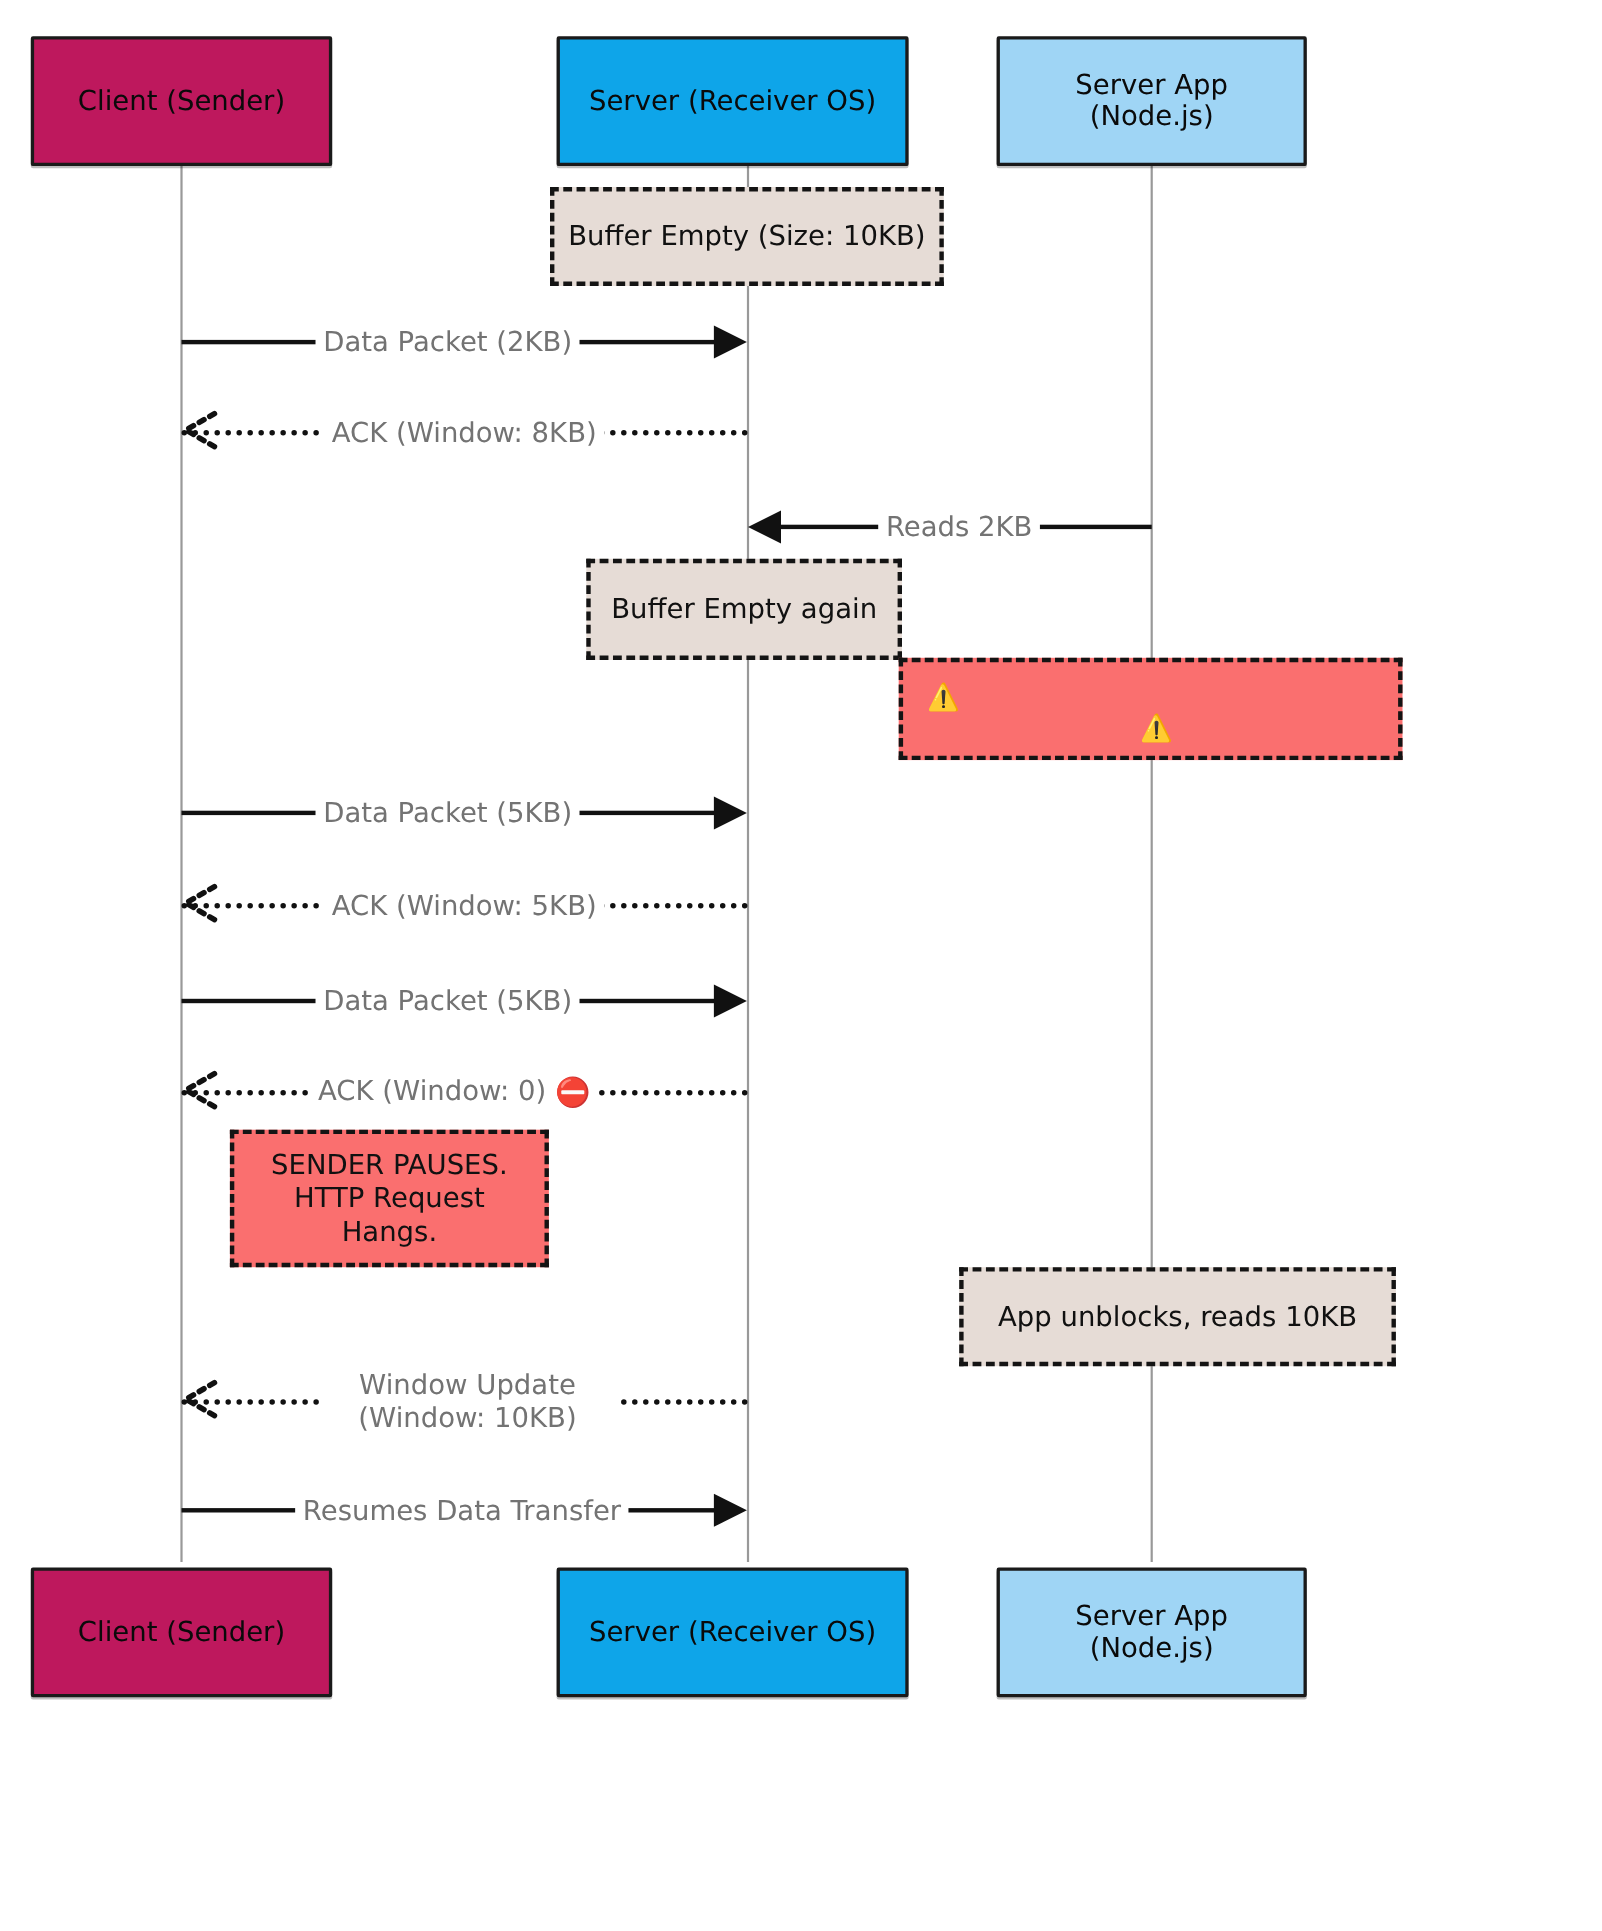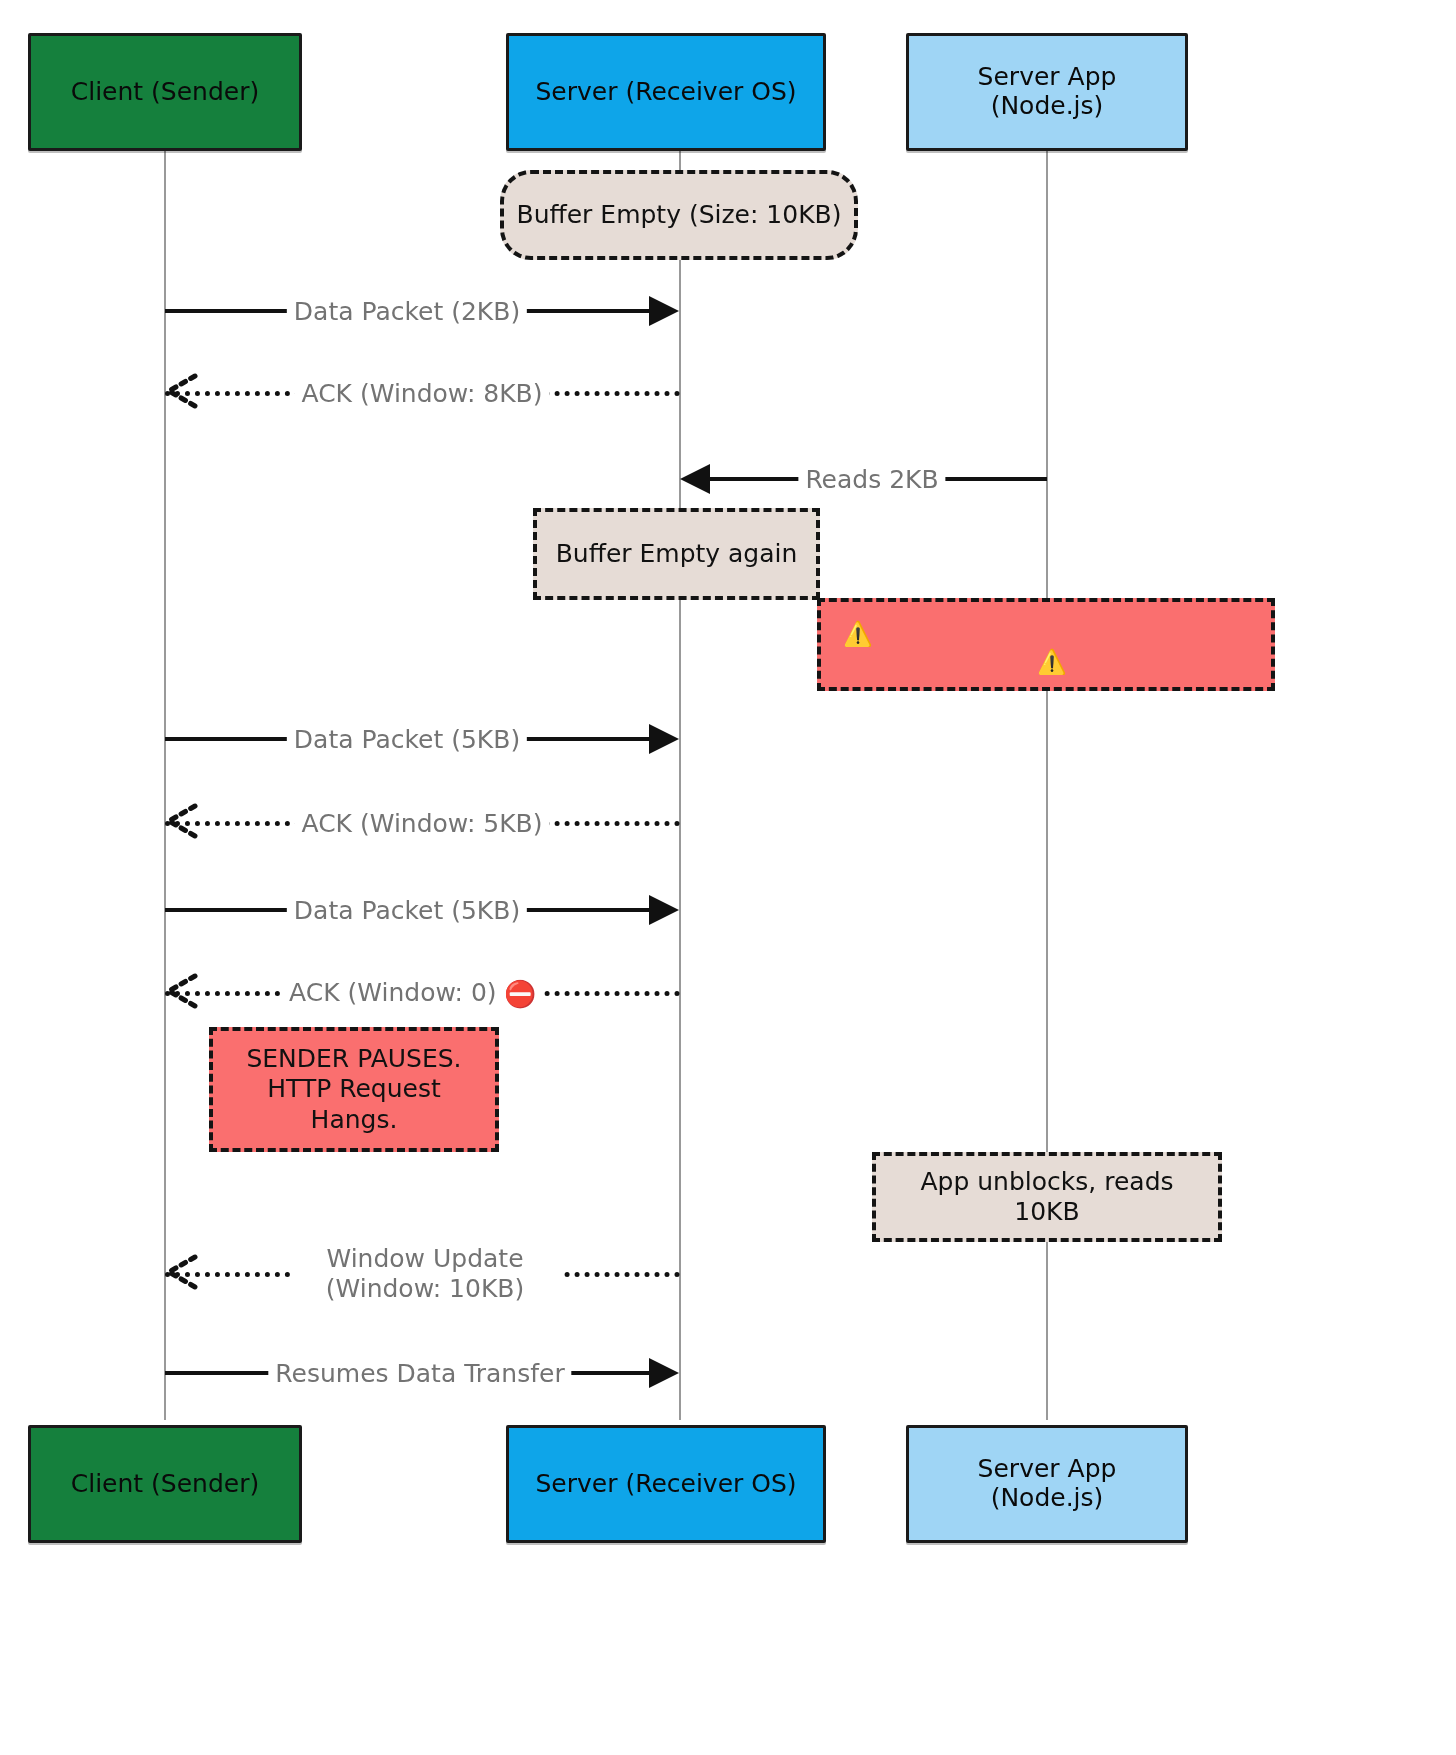--- a/index.html
+++ b/index.html
@@ -10,21 +10,21 @@
   #canvas { position:absolute; left:0; top:0; width:1456px; height:1755px; }
 
   .lifeline { position:absolute; width:2px; background:#999999; }
 
   .actor-box {
     position:absolute; border:3px solid #1a1a1a; border-radius:2px;
     display:flex; align-items:center; justify-content:center; text-align:center;
     font-size:25px; color:#0a0a0a; line-height:1.15; padding:4px 8px;
     box-shadow: 0 2px 0 rgba(0,0,0,0.25);
   }
-  .actor-pink  { background:#15803d; }
+  .actor-pink  { background:#be185d; }
   .actor-green { background:#0ea5e9; }
   .actor-blue  { background:#9FD5F5;text-align:center; }
 
   .note {
     position:absolute; border:4px dashed #141414; background:#E6DCD6;
     display:flex; align-items:center; justify-content:center; text-align:center;
     font-size:25px; color:#111111; line-height:1.22; padding:6px 10px;
   }
   .note-danger { background:#FA6F6F; }
   .note-danger .note-text { font-size:25px; }
@@ -70,21 +70,21 @@
 
   <div class="actor-box actor-green" style="left:506px; top:33px; width:320px; height:118px;">
     <span>Server (Receiver OS)</span>
   </div>
 
   <div class="actor-box actor-blue" style="left:906px; top:33px; width:282px; height:118px; flex-direction:column;">
     <span>Server App</span>
     <span>(Node.js)</span>
   </div>
 
-  <div class="note" style="left:500px; top:170px; width:358px; height:90px;border-radius:31px;">
+  <div class="note" style="left:500px; top:170px; width:358px; height:90px;">
     <span class="note-text">Buffer Empty (Size: 10KB)</span>
   </div>
 
   <div class="msg" style="left:165px; top:309px; width:515px;">
     <div class="msg-line" style="width:485px;"></div>
     <div class="arrow-head arrow-right" style="left:484px; top:-13px;"></div>
     <div class="msg-label" style="left:242px; top:2px;">Data Packet (2KB)</div>
   </div>
 
   <div class="msg" style="left:165px; top:391px; width:515px;">
@@ -144,21 +144,21 @@
     <div class="msg-label" style="left:248px; top:2px;">
       <span>ACK (Window: 0)</span>
       <span class="stop-icon">⛔</span>
     </div>
   </div>
 
   <div class="note note-danger" style="left:209px; top:1027px; width:290px; height:125px;">
     <span class="note-text">SENDER PAUSES. HTTP Request Hangs.</span>
   </div>
 
-  <div class="note" style="left:872px; top:1152px; width:350px; height:90px;">
+  <div class="note" style="left:872px; top:1152px; width:397px; height:90px;">
     <span class="note-text">App unblocks, reads 10KB</span>
   </div>
 
   <div class="msg" style="left:165px; top:1272px; width:515px;">
     <div class="msg-line dotted" style="width:515px;"></div>
     <svg class="arrow-open" width="34" height="38" viewBox="0 0 34 38" style="left:0px; top:-19px;">
       <g stroke="#111" stroke-width="5" stroke-linecap="round" fill="none" stroke-dasharray="5 6">
         <path d="M30 4 L4 19 L30 34"></path>
       </g>
     </svg>

